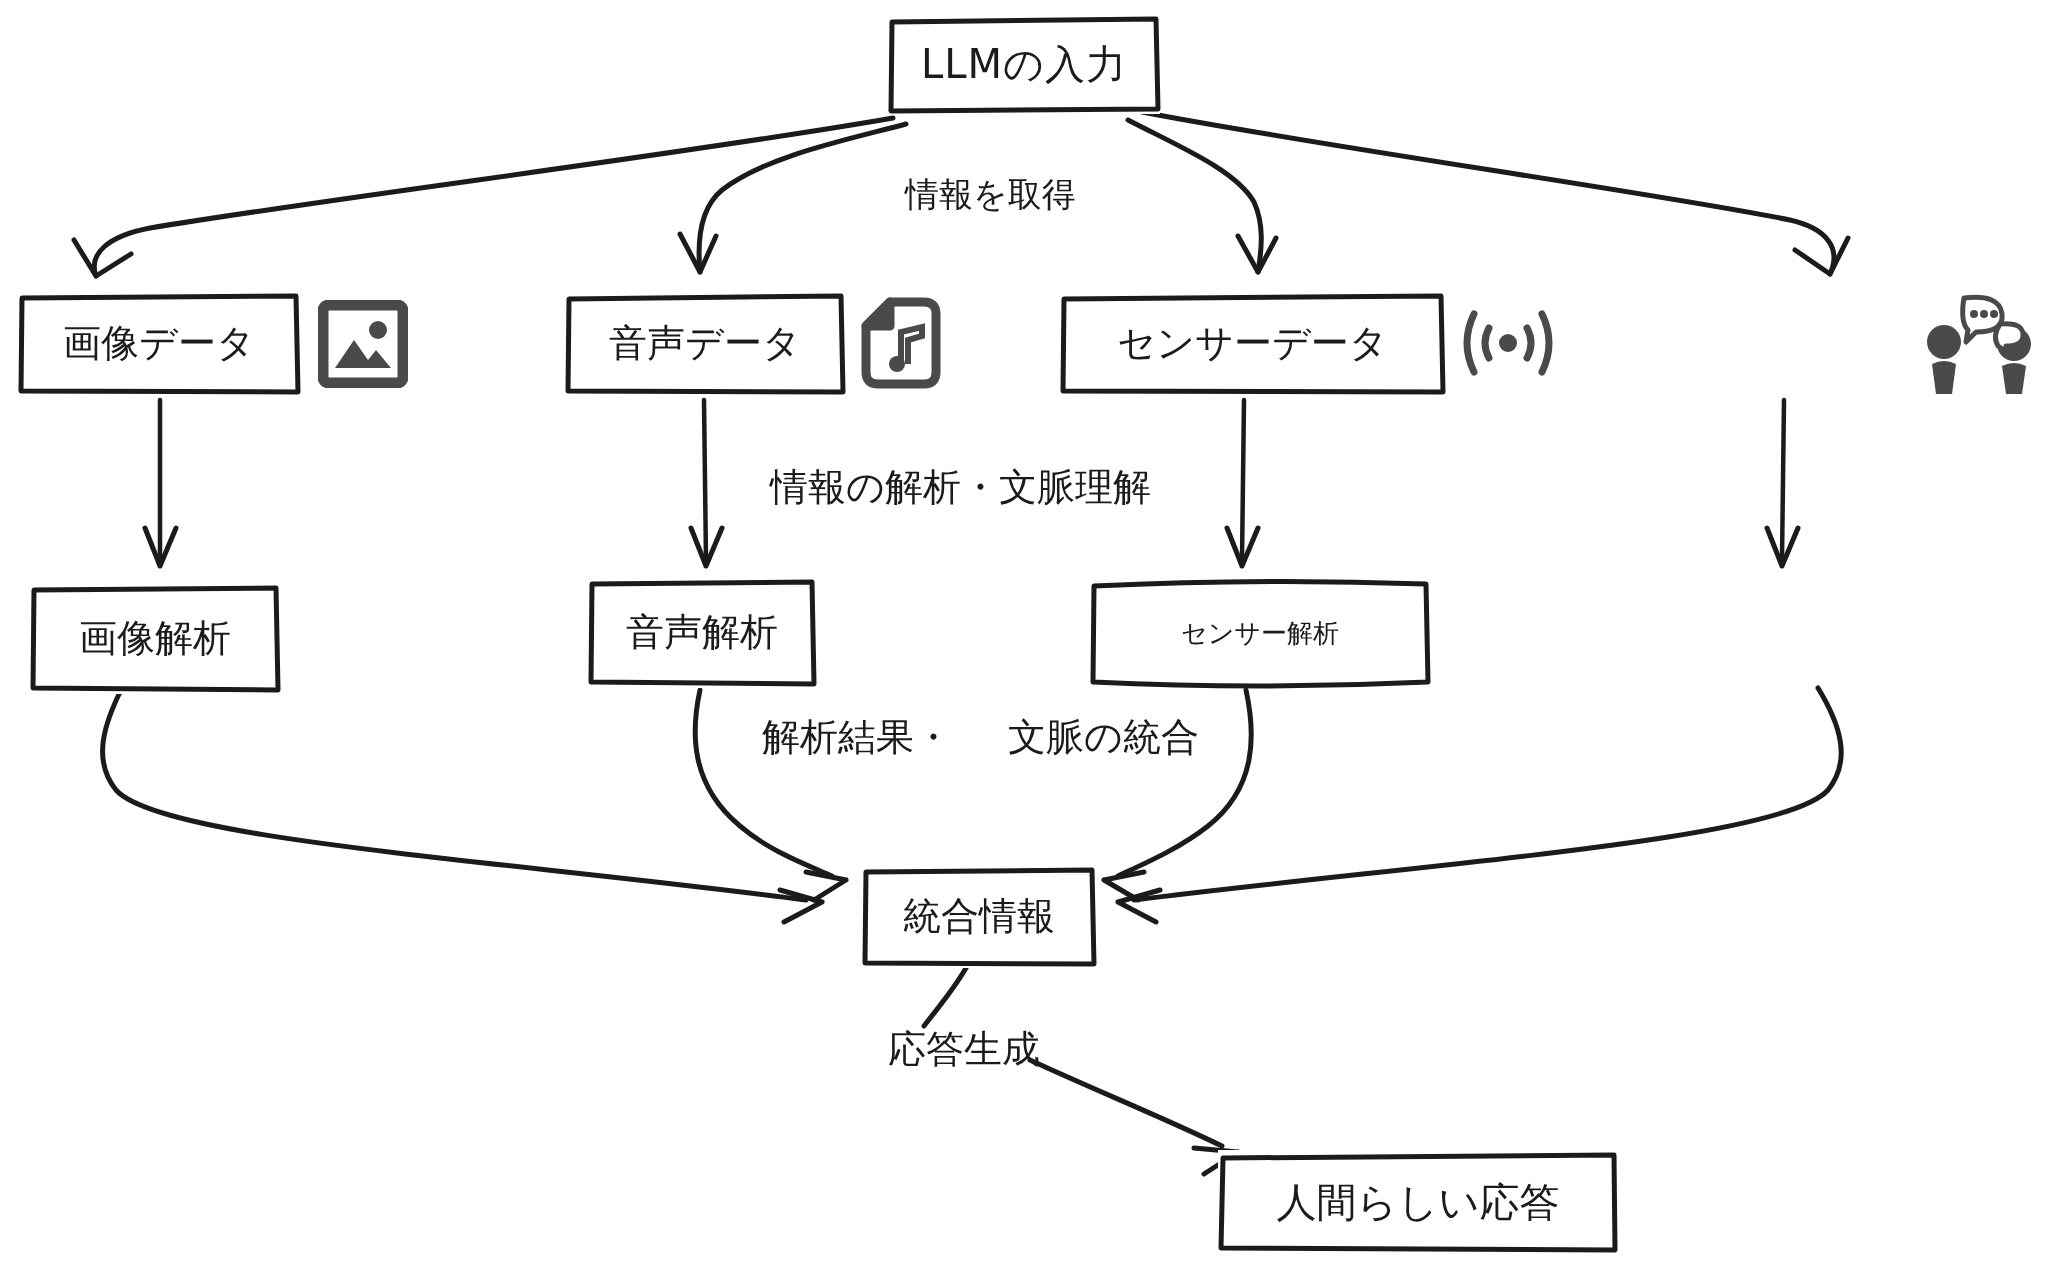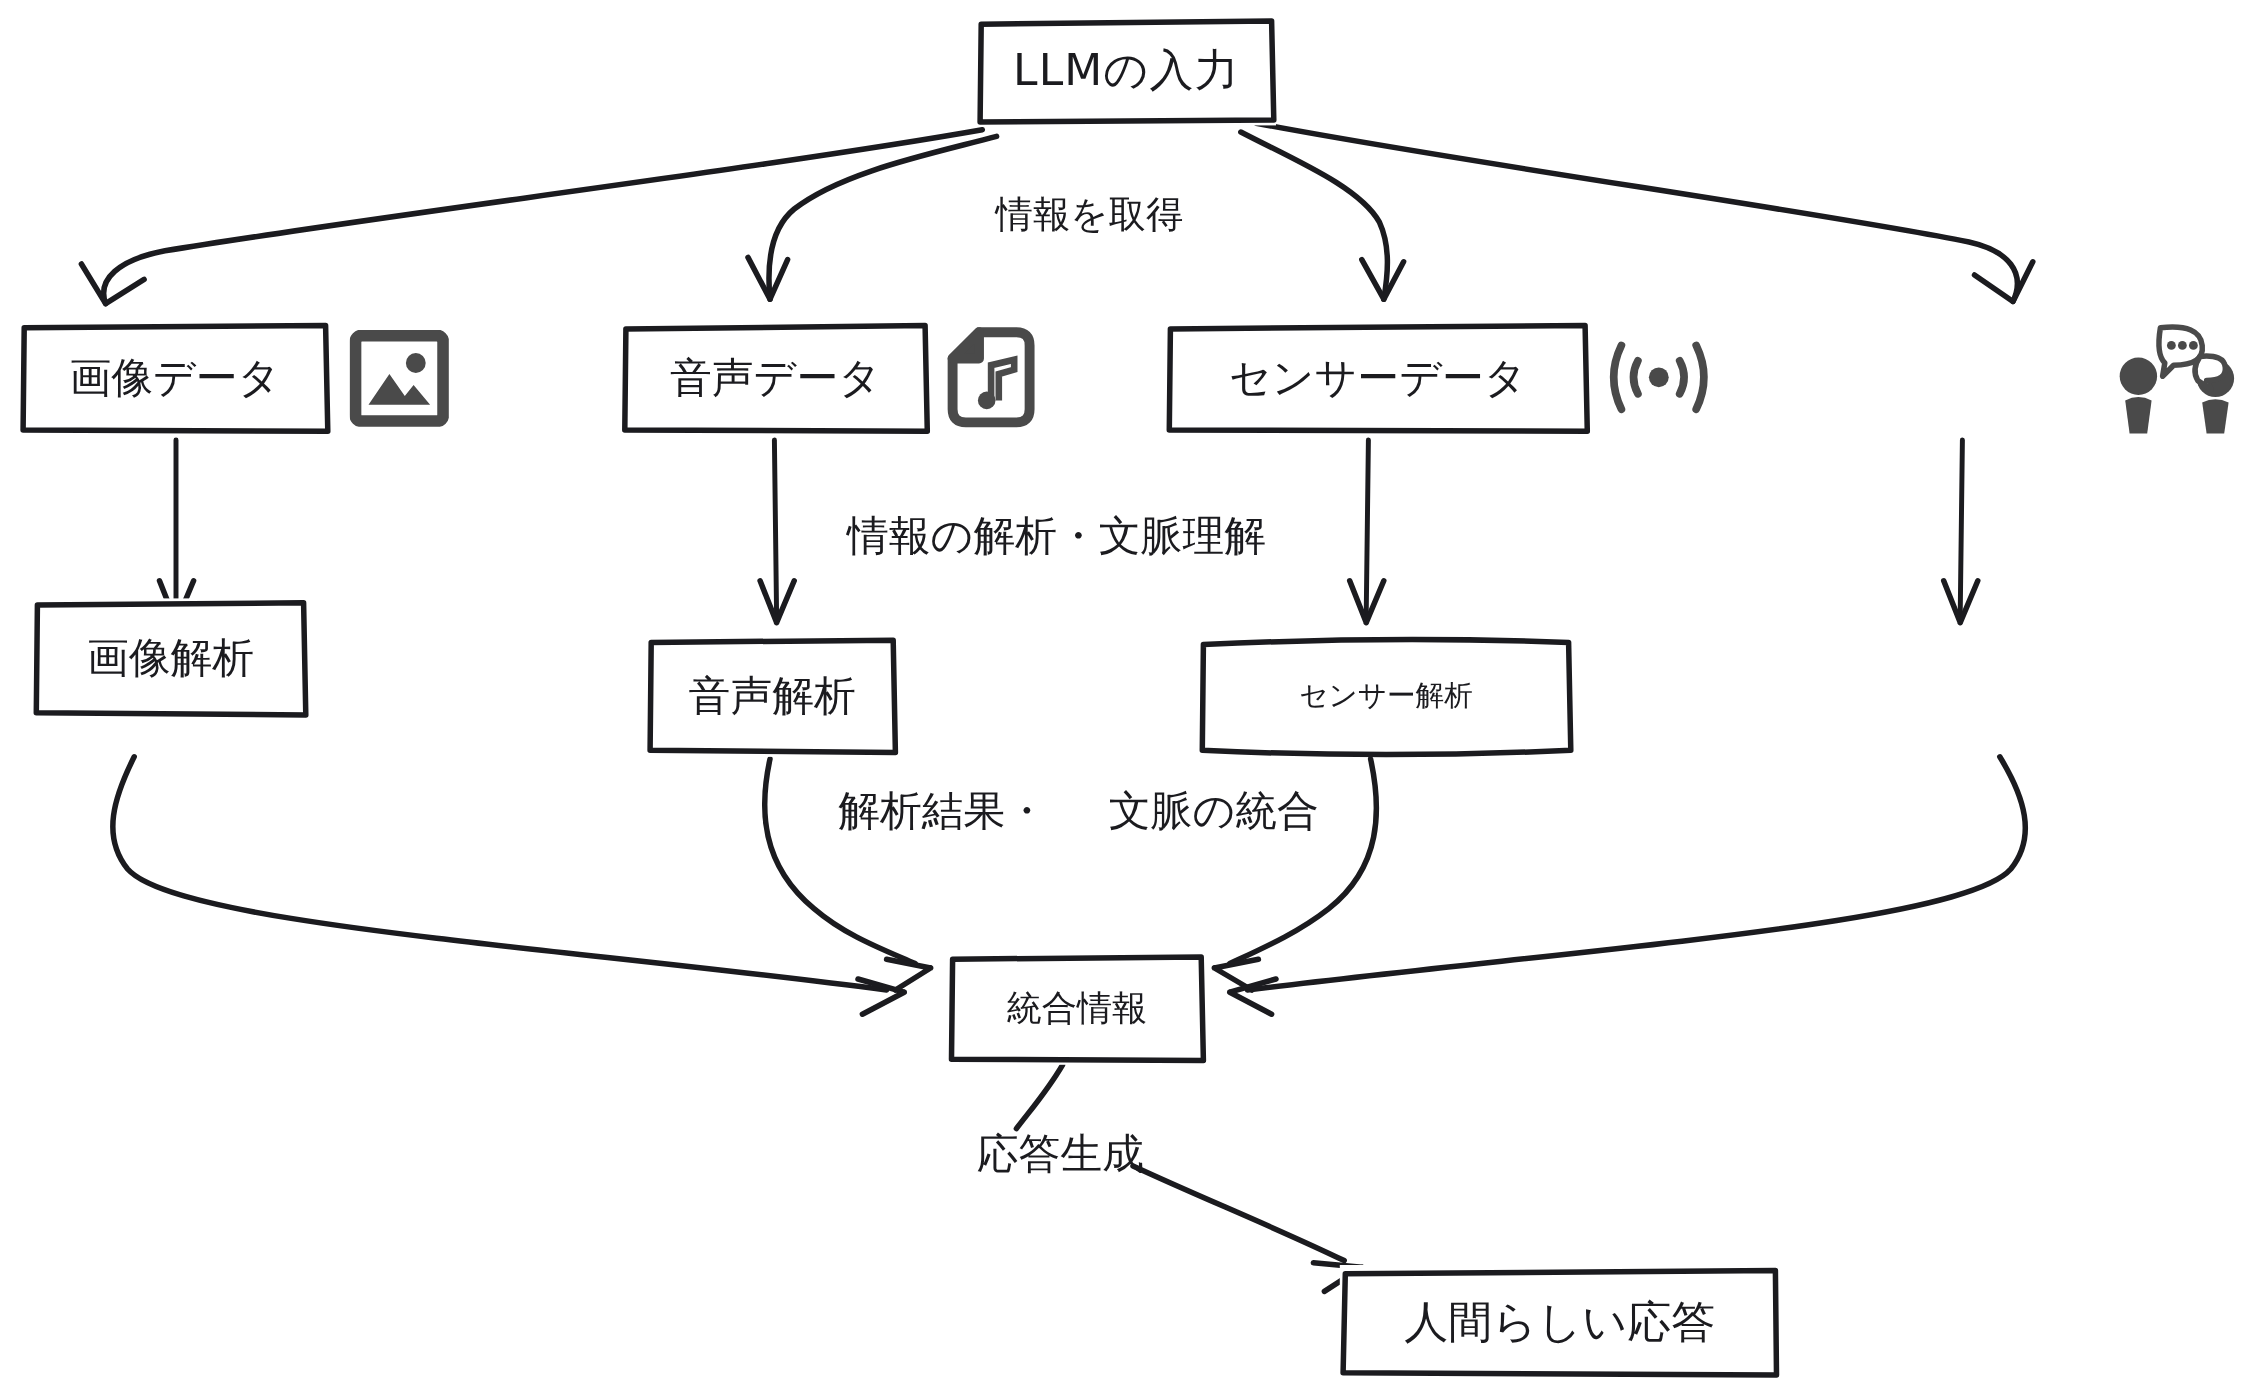--- a/index.html
+++ b/index.html
@@ -176,21 +176,21 @@
       <circle cx="92" cy="52" r="17" fill="#4a4a4a"></circle>
       <path d="M80,74 Q92,68 104,74 L100,102 L84,102 Z" fill="#4a4a4a"></path>
       <path d="M42,6 Q78,2 80,22 Q82,40 54,40 L44,50 L46,38 Q38,30 42,6 Z" fill="#ffffff" stroke="#4a4a4a" stroke-width="5" stroke-linejoin="round"></path>
       <circle cx="52" cy="22" r="4" fill="#4a4a4a"></circle>
       <circle cx="62" cy="22" r="4" fill="#4a4a4a"></circle>
       <circle cx="72" cy="22" r="4" fill="#4a4a4a"></circle>
       <path d="M78,32 Q100,30 101,42 Q102,54 84,54 L88,62 L76,54 Q70,44 78,32 Z" fill="#ffffff" stroke="#4a4a4a" stroke-width="5" stroke-linejoin="round"></path>
     </svg>
   </div>
 
-  <div class="node" style="left:30px;top:544px;width:250px;height:110px;font-size:38px;">
+  <div class="node" style="left:30px;top:584px;width:250px;height:110px;font-size:38px;">
     <svg class="frame" viewBox="0 0 250 110" preserveAspectRatio="none">
       <path d="M4,6 L246,4 L248,106 L3,104 Z"></path>
     </svg>
     <span class="nlabel font-goth">画像解析</span>
   </div>
 
   <div class="node" style="left:588px;top:578px;width:228px;height:110px;font-size:38px;">
     <svg class="frame" viewBox="0 0 228 110" preserveAspectRatio="none">
       <path d="M4,6 L224,4 L226,106 L3,104 Z"></path>
     </svg>
@@ -198,21 +198,21 @@
   </div>
 
   <div class="node" style="left:1090px;top:578px;width:340px;height:110px;font-size:26px;">
     <svg class="frame" viewBox="0 0 340 110" preserveAspectRatio="none">
       <path d="M4,8 Q170,0 336,6 L338,104 Q170,112 3,104 Z"></path>
     </svg>
     <span class="nlabel font-goth">センサー解析</span>
   </div>
 
 
-  <div class="node" style="left:862px;top:866px;width:234px;height:102px;font-size:32px;">
+  <div class="node" style="left:862px;top:866px;width:234px;height:102px;font-size:38px;">
     <svg class="frame" viewBox="0 0 234 102" preserveAspectRatio="none">
       <path d="M4,6 L230,4 L232,98 L3,97 Z"></path>
     </svg>
     <span class="nlabel font-goth">統合情報</span>
   </div>
 
   <div class="node" style="left:1218px;top:1150px;width:400px;height:104px;font-size:40px;">
     <svg class="frame" viewBox="0 0 400 104" preserveAspectRatio="none">
       <path d="M5,8 L396,5 L397,100 L3,98 Z"></path>
     </svg>

